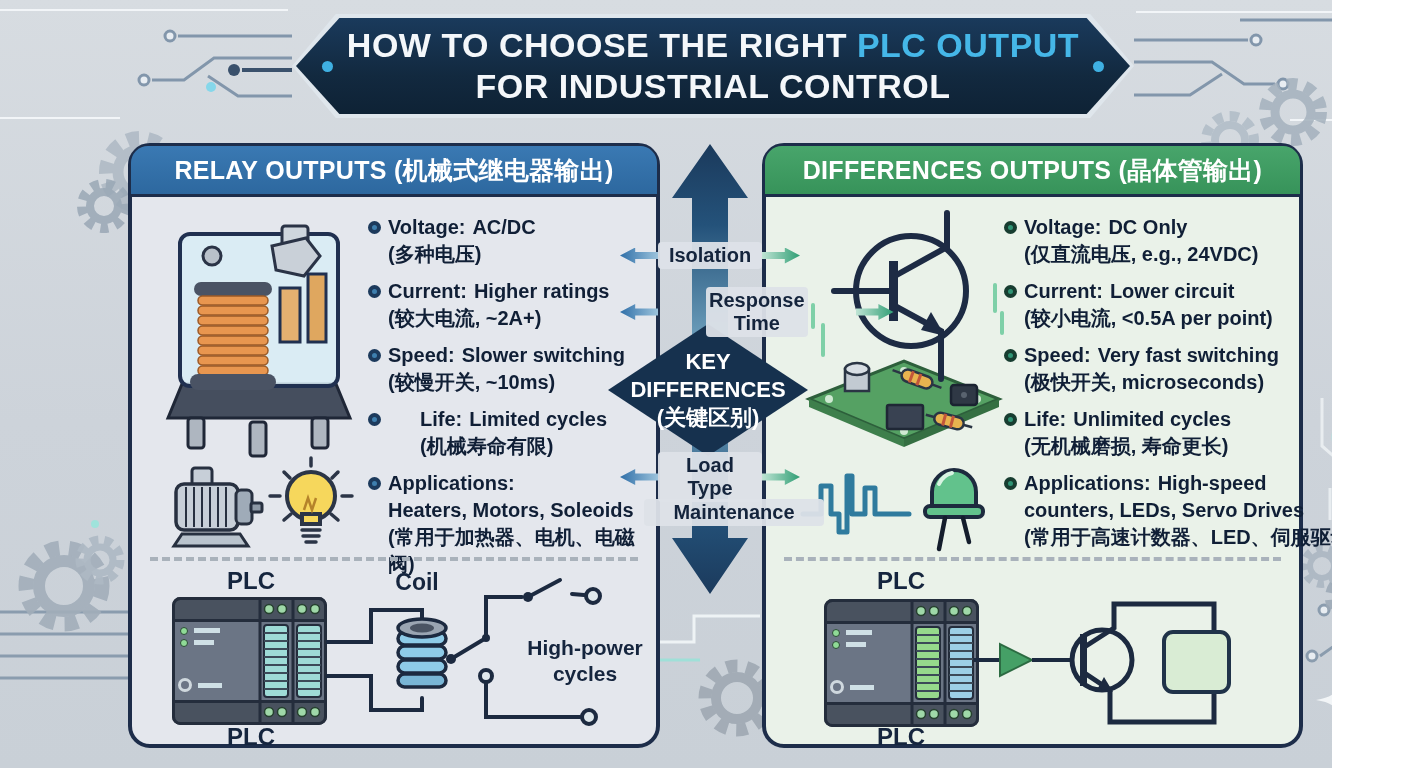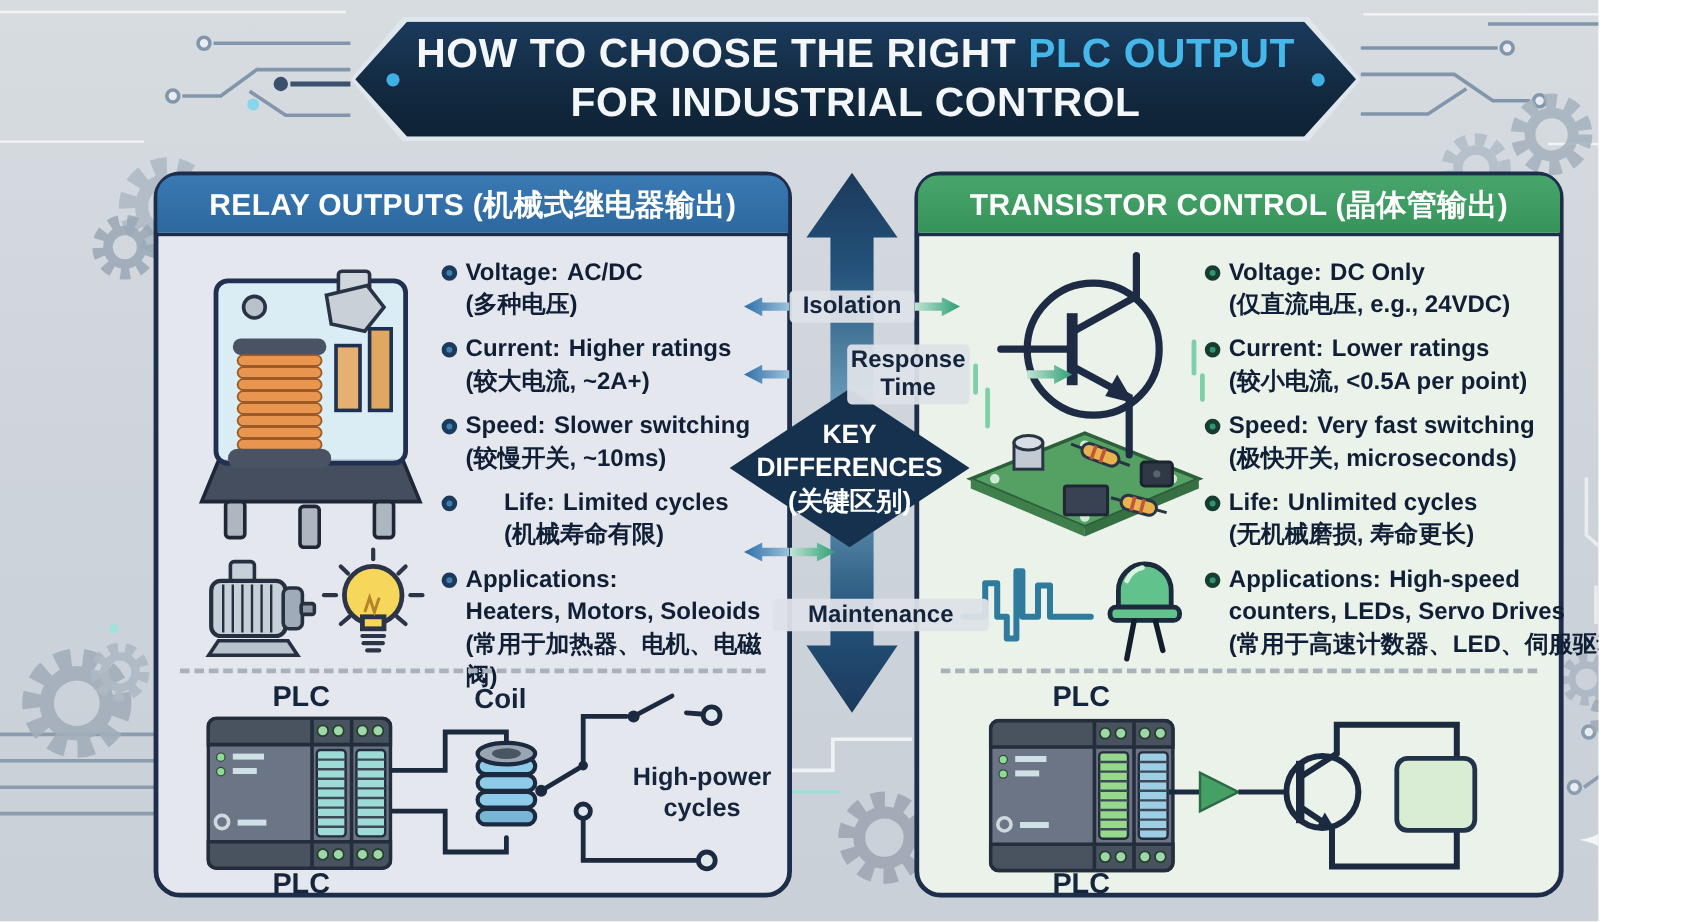--- a/index.html
+++ b/index.html
@@ -345,21 +345,21 @@
         <line x1="246" y1="22" x2="258" y2="23" stroke="#1c2a40" stroke-width="4" stroke-linecap="round"></line>
         <circle cx="267" cy="24" r="7" fill="#dfe8ec" stroke="#1c2a40" stroke-width="4"></circle>
         <circle cx="160" cy="104" r="6" fill="#dfe8ec" stroke="#1c2a40" stroke-width="4"></circle>
         <path d="M160,111 V145 H254" fill="none" stroke="#1c2a40" stroke-width="4" stroke-linecap="round"></path>
         <circle cx="263" cy="145" r="7" fill="#dfe8ec" stroke="#1c2a40" stroke-width="4"></circle>
       </g>
     </svg>
   </div>
 
   <div class="panel panel-right">
-    <div class="panel-header hdr-transistor">TRANSISTOR CONTROL (晶体管输出)</div>
+    <div class="panel-header hdr-transistor">DIFFERENCES OUTPUTS (晶体管输出)</div>
 
     <svg class="abs" style="left:33px;top:62px;" width="210" height="250" viewBox="0 0 210 250">
       <g stroke="#7fd0a8" stroke-width="4" stroke-linecap="round">
         <line x1="14" y1="96" x2="14" y2="118"></line>
           <line x1="24" y1="116" x2="24" y2="146"></line>
         <line x1="196" y1="76" x2="196" y2="102"></line>
           <line x1="203" y1="104" x2="203" y2="124"></line>
       </g>
       <g>
         <polygon points="10,190 105,152 200,190 105,230" fill="#55a163" stroke="#2d5f3b" stroke-width="3"></polygon>
@@ -396,21 +396,21 @@
       <rect x="90" y="52" width="9" height="60" fill="#1d2b44"></rect>
       <polygon points="146,127 122,121 132,103" fill="#1d2b44"></polygon>
     </svg>
 
     <div class="bullet br" style="left:238px;top:67px;">
       <span class="dot dot-green"></span>
       <div class="bt"><span class="b-bold">Voltage:</span><span class="b-rest">DC Only</span><span class="b-note">(仅直流电压, e.g., 24VDC)</span></div>
     </div>
     <div class="bullet br" style="left:238px;top:131px;">
       <span class="dot dot-green"></span>
-      <div class="bt"><span class="b-bold">Current:</span><span class="b-rest">Lower ratings</span><span class="b-note">(较小电流, &lt;0.5A per point)</span></div>
+      <div class="bt"><span class="b-bold">Current:</span><span class="b-rest">Lower circuit</span><span class="b-note">(较小电流, &lt;0.5A per point)</span></div>
     </div>
     <div class="bullet br" style="left:238px;top:195px;">
       <span class="dot dot-green"></span>
       <div class="bt"><span class="b-bold">Speed:</span><span class="b-rest">Very fast switching</span><span class="b-note">(极快开关, microseconds)</span></div>
     </div>
     <div class="bullet br" style="left:238px;top:259px;">
       <span class="dot dot-green"></span>
       <div class="bt"><span class="b-bold">Life:</span><span class="b-rest">Unlimited cycles</span><span class="b-note">(无机械磨损, 寿命更长)</span></div>
     </div>
     <div class="bullet br" style="left:238px;top:323px;">
@@ -523,19 +523,20 @@
     <div class="c-label">Isolation</div>
     <div class="arr arr-r"></div>
   </div>
   <div class="c-row" style="top:287px;gap:48px;">
     <div class="arr arr-l"></div>
     <div class="c-label" style="max-width:104px;">Response Time</div>
     <div class="arr arr-r"></div>
   </div>
   <div class="c-row" style="top:452px;">
     <div class="arr arr-l"></div>
+    <div class="c-label">Load Type</div>
     <div class="arr arr-r"></div>
   </div>
   <div class="c-row" style="top:499px;padding-left:24px;">
     <div class="c-label">Maintenance</div>
   </div>
 
 </div>
 
 </body></html>

